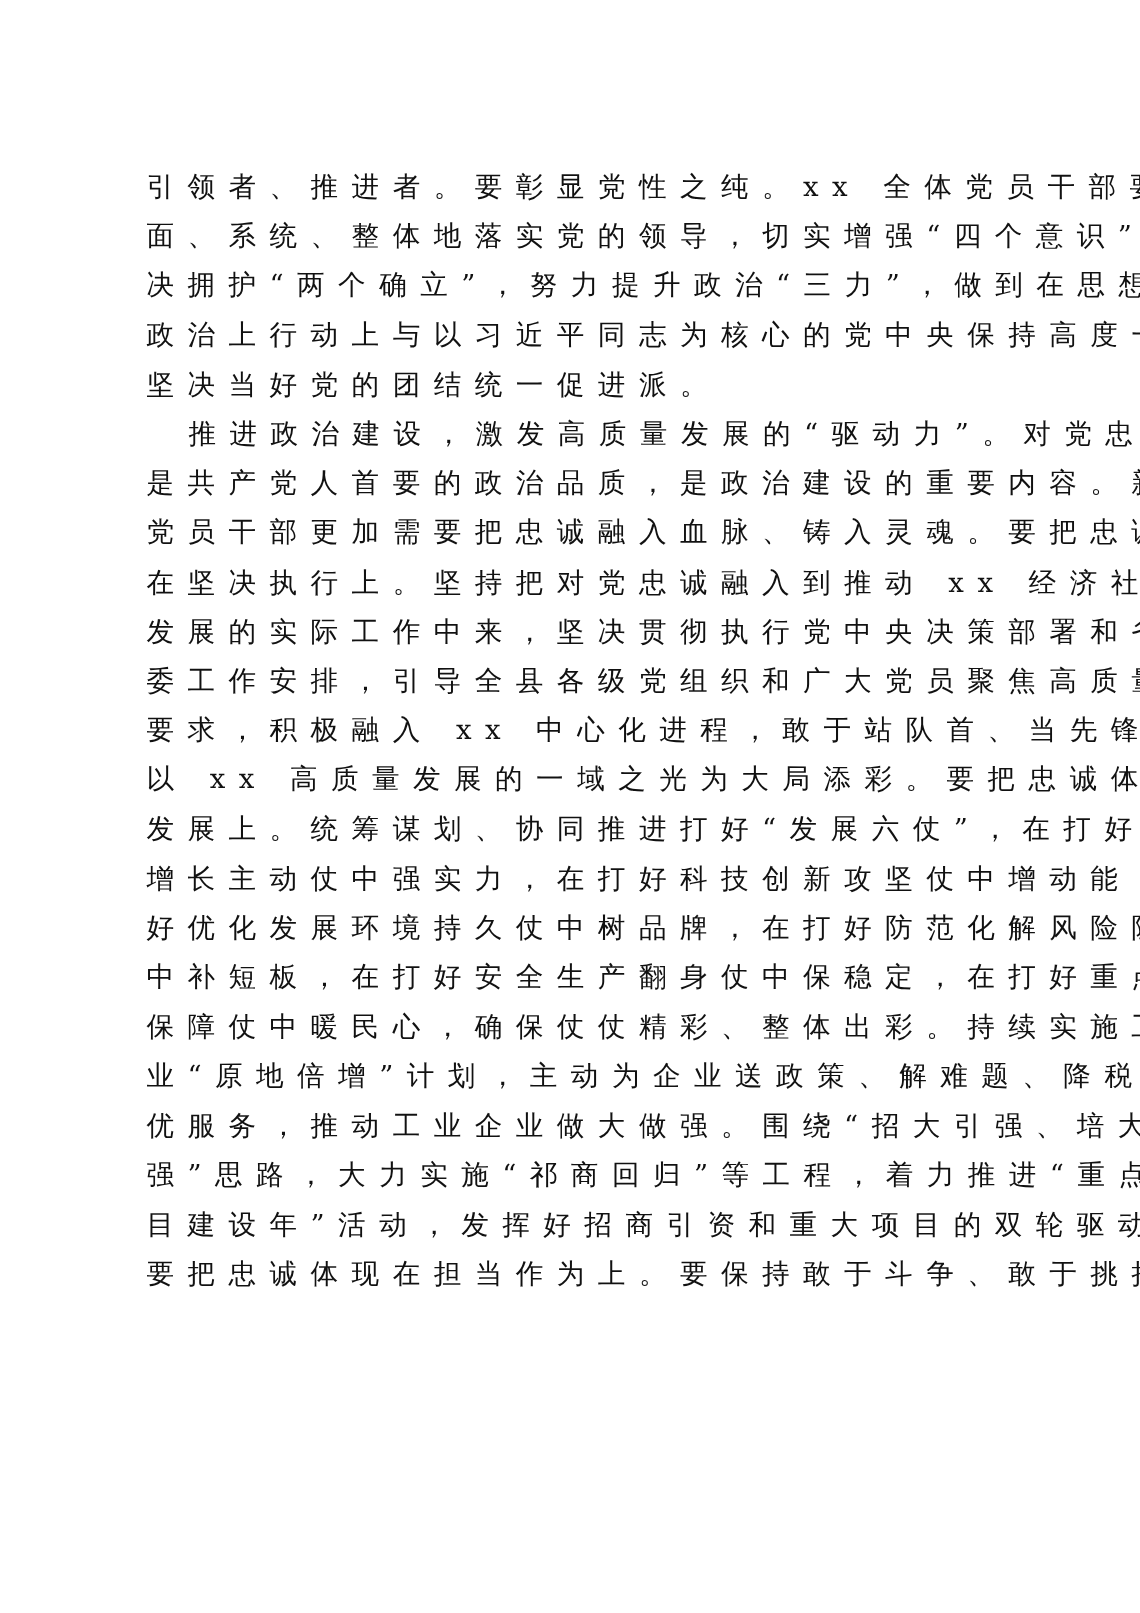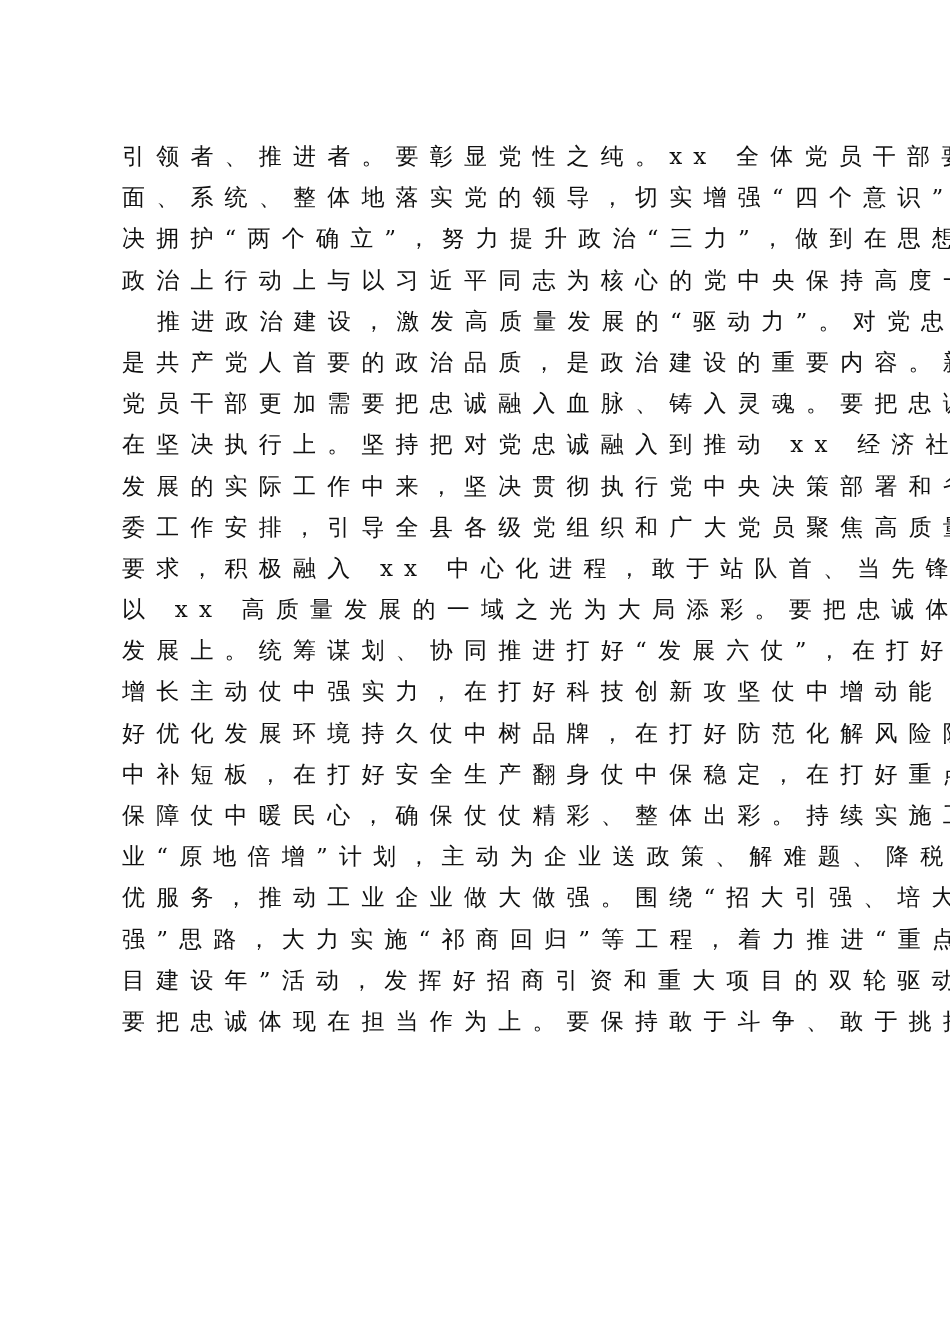--- a/index.html
+++ b/index.html
@@ -24,20 +24,21 @@
 </style>
 </head>
 <body>
 
 <div class="page">
   <div>
     <span class="line">引领者、推进者。要彰显党性之纯。xx 全体党员干部要坚持全</span>
     <span class="line">面、系统、整体地落实党的领导，切实增强“四个意识”，坚</span>
     <span class="line">决拥护“两个确立”，努力提升政治“三力”，做到在思想上</span>
     <span class="line">政治上行动上与以习近平同志为核心的党中央保持高度一致，</span>
+    <span class="line">坚决当好党的团结统一促进派。</span>
   </div>
   <div>
     <span class="line indent">推进政治建设，激发高质量发展的“驱动力”。对党忠诚，</span>
     <span class="line">是共产党人首要的政治品质，是政治建设的重要内容。新时代，</span>
     <span class="line">党员干部更加需要把忠诚融入血脉、铸入灵魂。要把忠诚体现</span>
     <span class="line">在坚决执行上。坚持把对党忠诚融入到推动 xx 经济社会高质量</span>
     <span class="line">发展的实际工作中来，坚决贯彻执行党中央决策部署和省委市</span>
     <span class="line">委工作安排，引导全县各级党组织和广大党员聚焦高质量发展</span>
     <span class="line">要求，积极融入 xx 中心化进程，敢于站队首、当先锋、当主力，</span>
     <span class="line">以 xx 高质量发展的一域之光为大局添彩。要把忠诚体现在推进</span>

